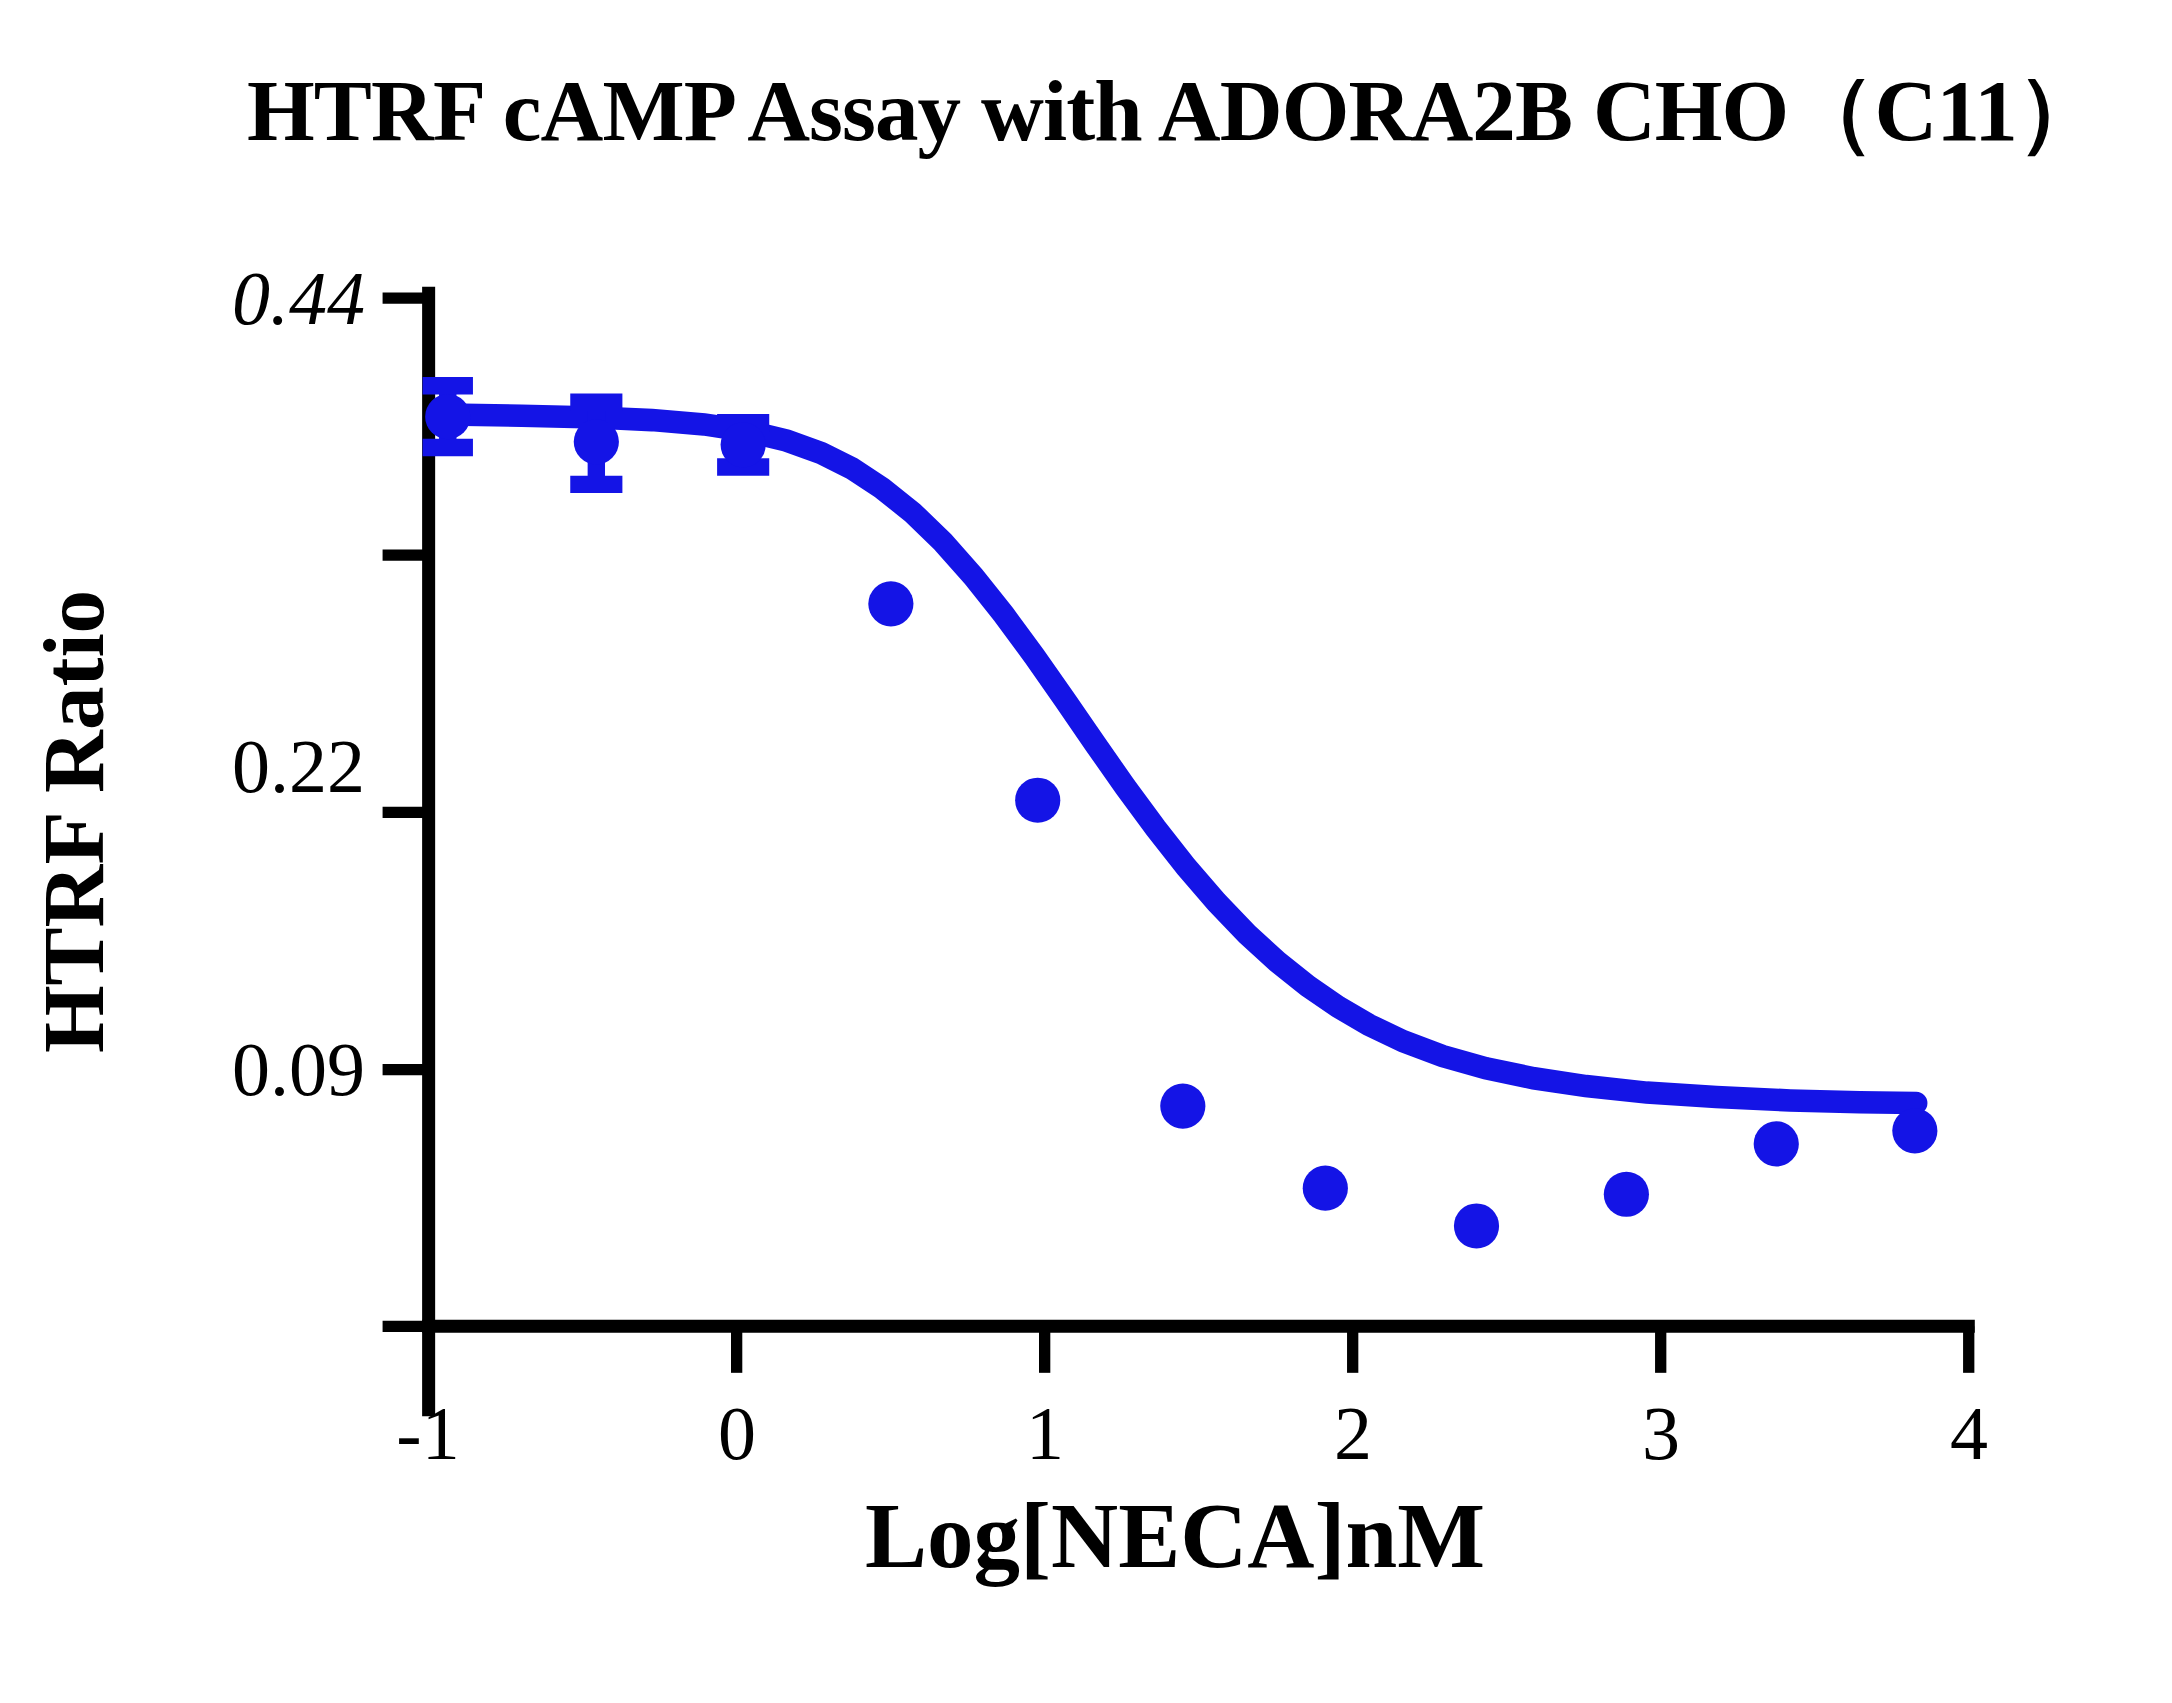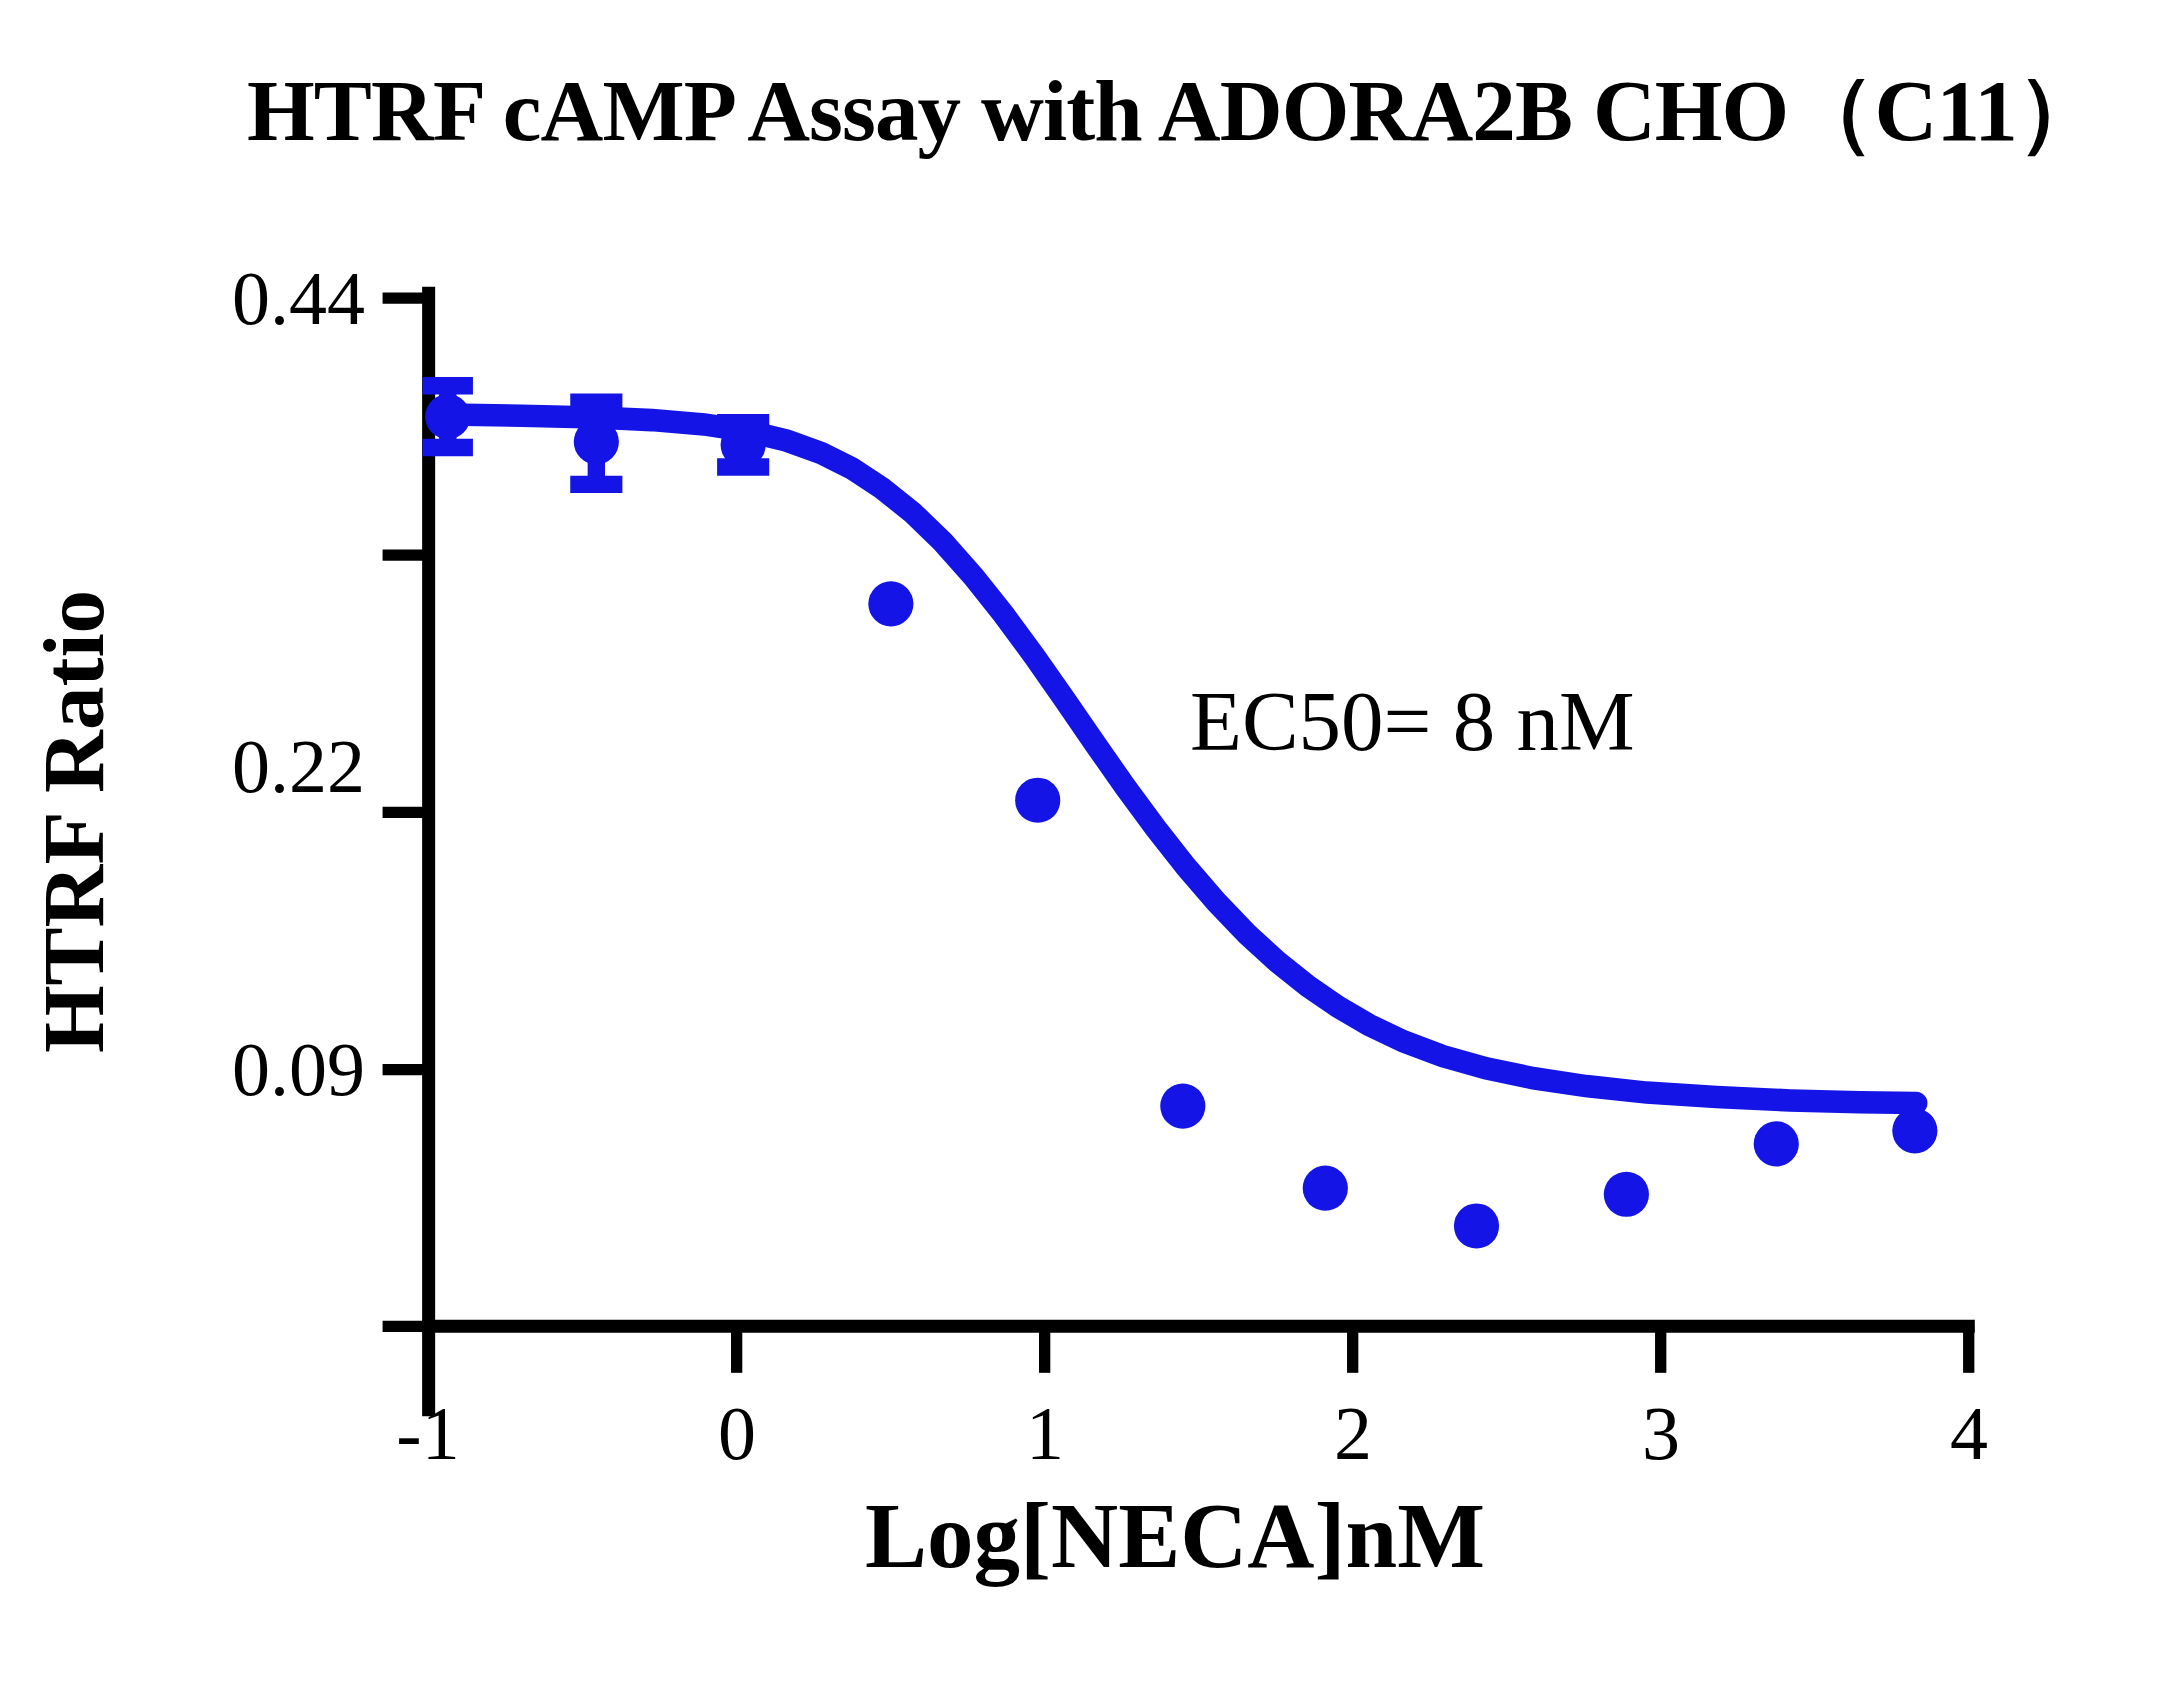--- a/index.html
+++ b/index.html
@@ -138,29 +138,28 @@
       <circle cx="2388" cy="1842" r="52"></circle>
       <circle cx="2722" cy="2546" r="52"></circle>
       <circle cx="3050" cy="2735" r="52"></circle>
       <circle cx="3398" cy="2822" r="52"></circle>
       <circle cx="3743" cy="2749" r="52"></circle>
       <circle cx="4088" cy="2633" r="52"></circle>
       <circle cx="4407" cy="2603" r="52"></circle>
     </g>
   </svg>
 
-  <div class="axis-tick-label-y" style="left:130px; top:260px;  width:235px;">0.44</div>
+  <div class="axis-tick-label-y" style="left:130px; top:260px;  width:235px;font-style:italic;">0.44</div>
   <div class="axis-tick-label-y" style="left:130px; top:728px; width:235px;">0.22</div>
   <div class="axis-tick-label-y" style="left:130px; top:1031px; width:235px;">0.09</div>
 
   <div class="axis-tick-label-x" style="left:341px;  top:1395px; width:174px;">-1</div>
   <div class="axis-tick-label-x" style="left:650px; top:1395px; width:174px;">0</div>
   <div class="axis-tick-label-x" style="left:958px; top:1395px; width:174px;">1</div>
   <div class="axis-tick-label-x" style="left:1266px; top:1395px; width:174px;">2</div>
   <div class="axis-tick-label-x" style="left:1574px; top:1395px; width:174px;">3</div>
   <div class="axis-tick-label-x" style="left:1882px; top:1395px; width:174px;">4</div>
 
   <div id="y-axis-title">HTRF Ratio</div>
   <div id="x-axis-title">Log[NECA]nM</div>
-  <div id="ec50-annotation">EC50= 8 nM</div>
 
 </div>
 
 
 </body></html>

